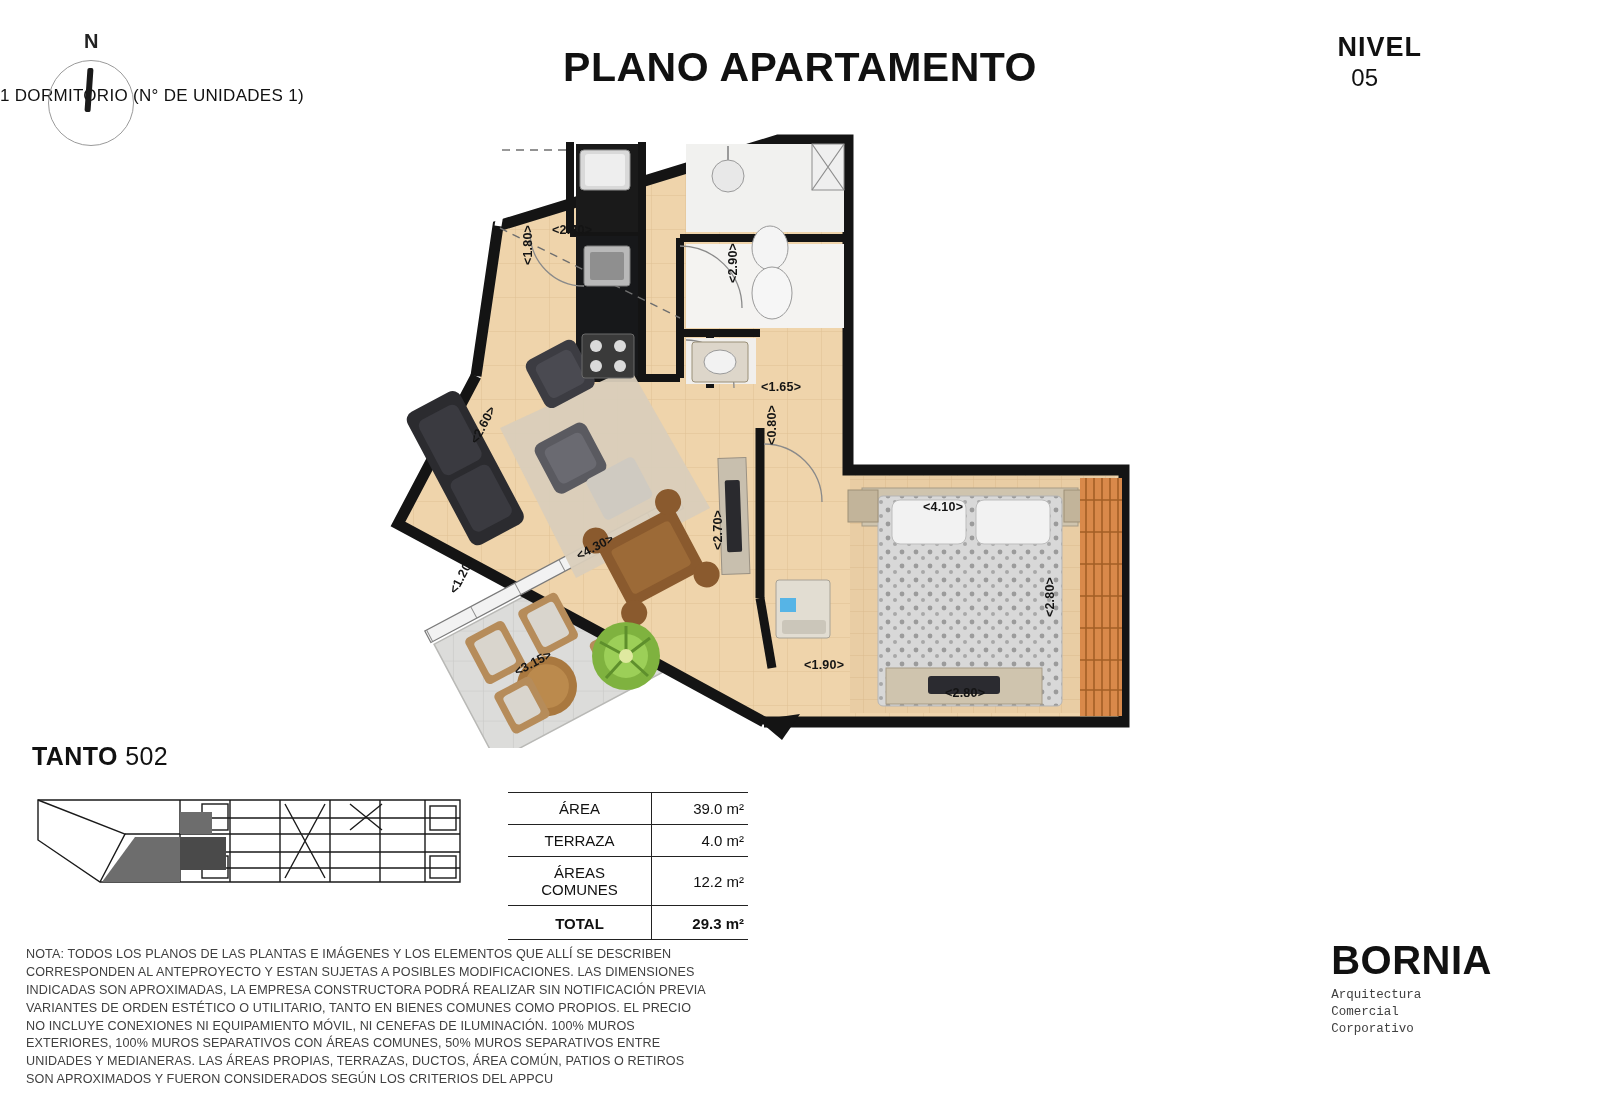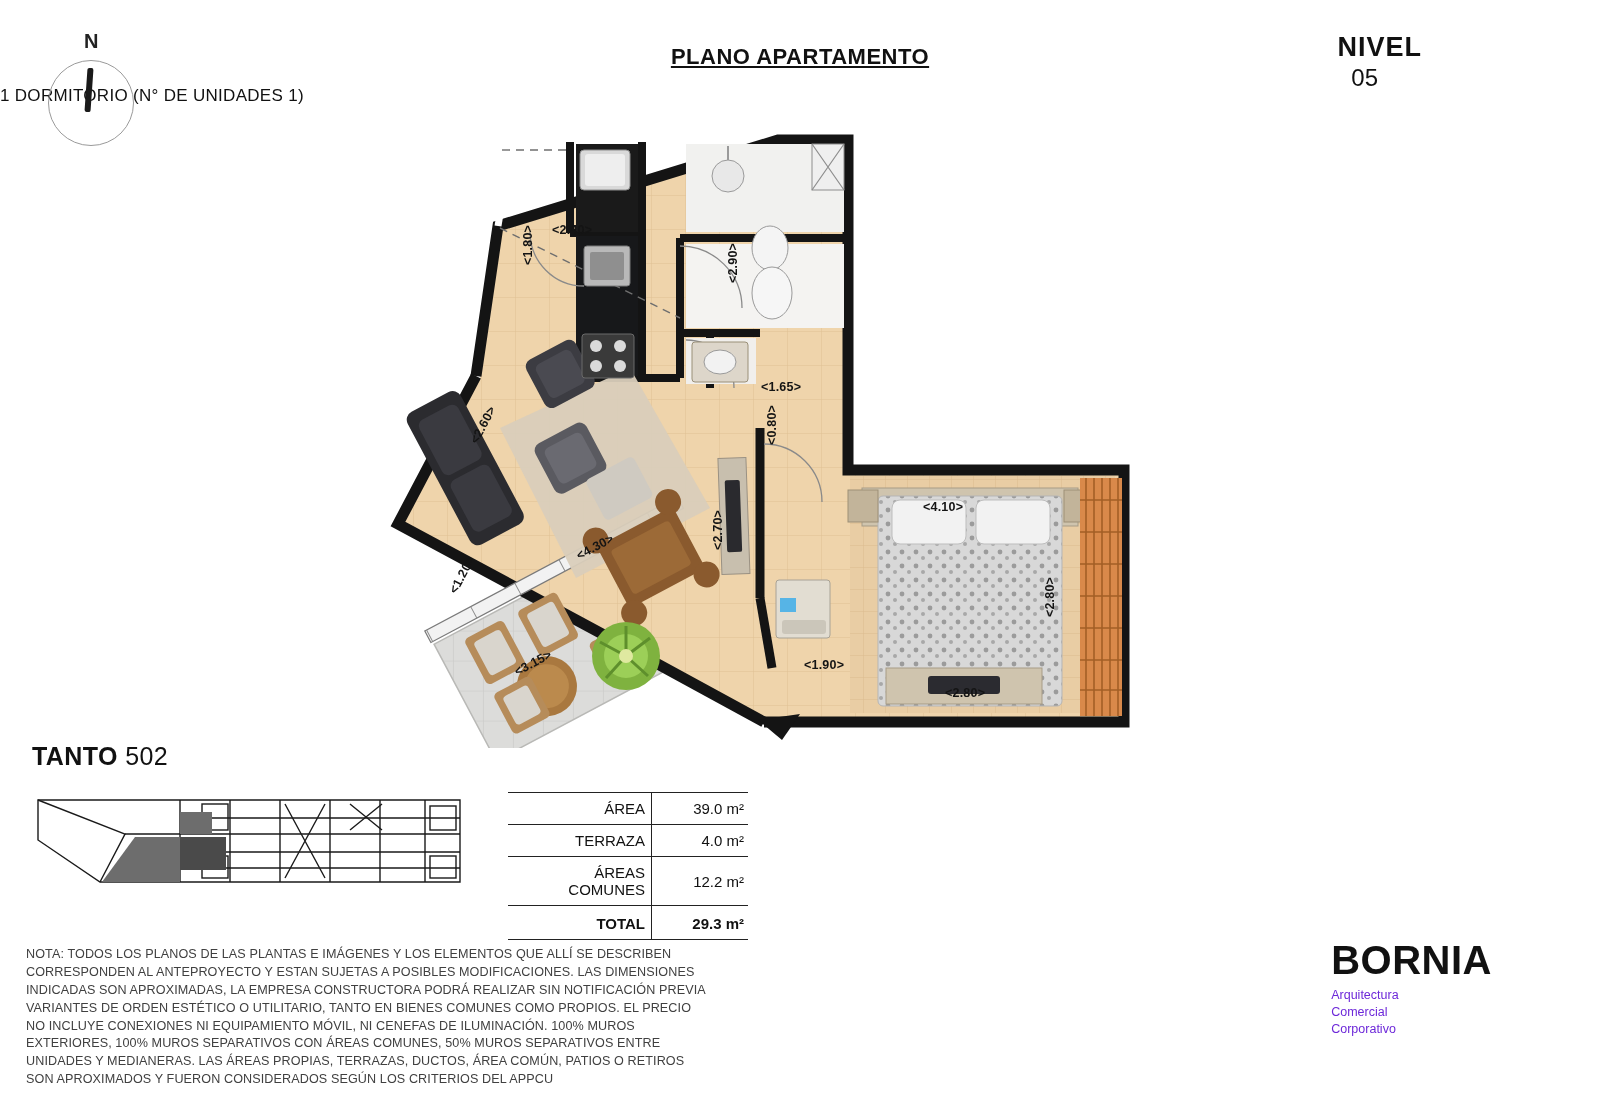--- a/index.html
+++ b/index.html
@@ -9,21 +9,21 @@
     font-family:"Liberation Sans", sans-serif;
     color:#111;
     position:relative;
     overflow:hidden;
   }
   .abs{position:absolute;}
 
   
   #title{
     left:0;right:0;top:44px;text-align:center;
-    font-size:22px;font-weight:bold;letter-spacing:.5px;text-decoration:underline;
+    font-size:41px;font-weight:bold;letter-spacing:.5px;
   }
   #subtitle{
     left:0;right:0;top:86px;text-align:left;
     font-size:17px;letter-spacing:.3px;
   }
   #nivel-label{
     right:178px;top:32px;font-size:27px;font-weight:bold;letter-spacing:1px;
   }
   #nivel-value{
     right:222px;top:64px;font-size:24px;
@@ -49,36 +49,36 @@
 
   
   #keyplan{left:30px;top:782px;width:440px;height:115px;}
 
   
   #areatable{
     left:508px;top:792px;width:240px;
     border-collapse:collapse;font-size:15px;
   }
   #areatable td{padding:7px 6px;}
-  #areatable td.label{text-align:right;}
+  #areatable td.label{text-align:center;}
   #areatable td.value{text-align:right;width:86px;border-left:1.4px solid #222;padding-right:4px;}
   #areatable tr.row td{border-bottom:1.4px solid #222;}
   #areatable tr.total td{font-weight:bold;padding-top:9px;}
   #areatable tr:first-child td{border-top:1.4px solid #222;}
 
   
   #note{
     left:26px;top:946px;width:680px;
     font-size:12.6px;line-height:1.42;color:#404040;letter-spacing:.1px;
   }
 
   
   #brand{right:108px;bottom:74px;text-align:left;}
   #brand-name{font-size:40px;font-weight:bold;letter-spacing:.5px;}
-  #brand-sub{font-size:12.5px;line-height:1.35;margin-top:4px;color:#6d28d9;}
+  #brand-sub{font-size:12.5px;line-height:1.35;margin-top:4px;color:#404040;font-family:Liberation Mono, monospace;}
 </style>
 </head>
 <body>
 
 <div class="abs" id="title">PLANO APARTAMENTO</div>
 <div class="abs" id="subtitle">1 DORMITORIO (N° DE UNIDADES 1)</div>
 <div class="abs" id="nivel-label">NIVEL</div>
 <div class="abs" id="nivel-value">05</div>
 
 <div class="abs" id="compass"></div>

